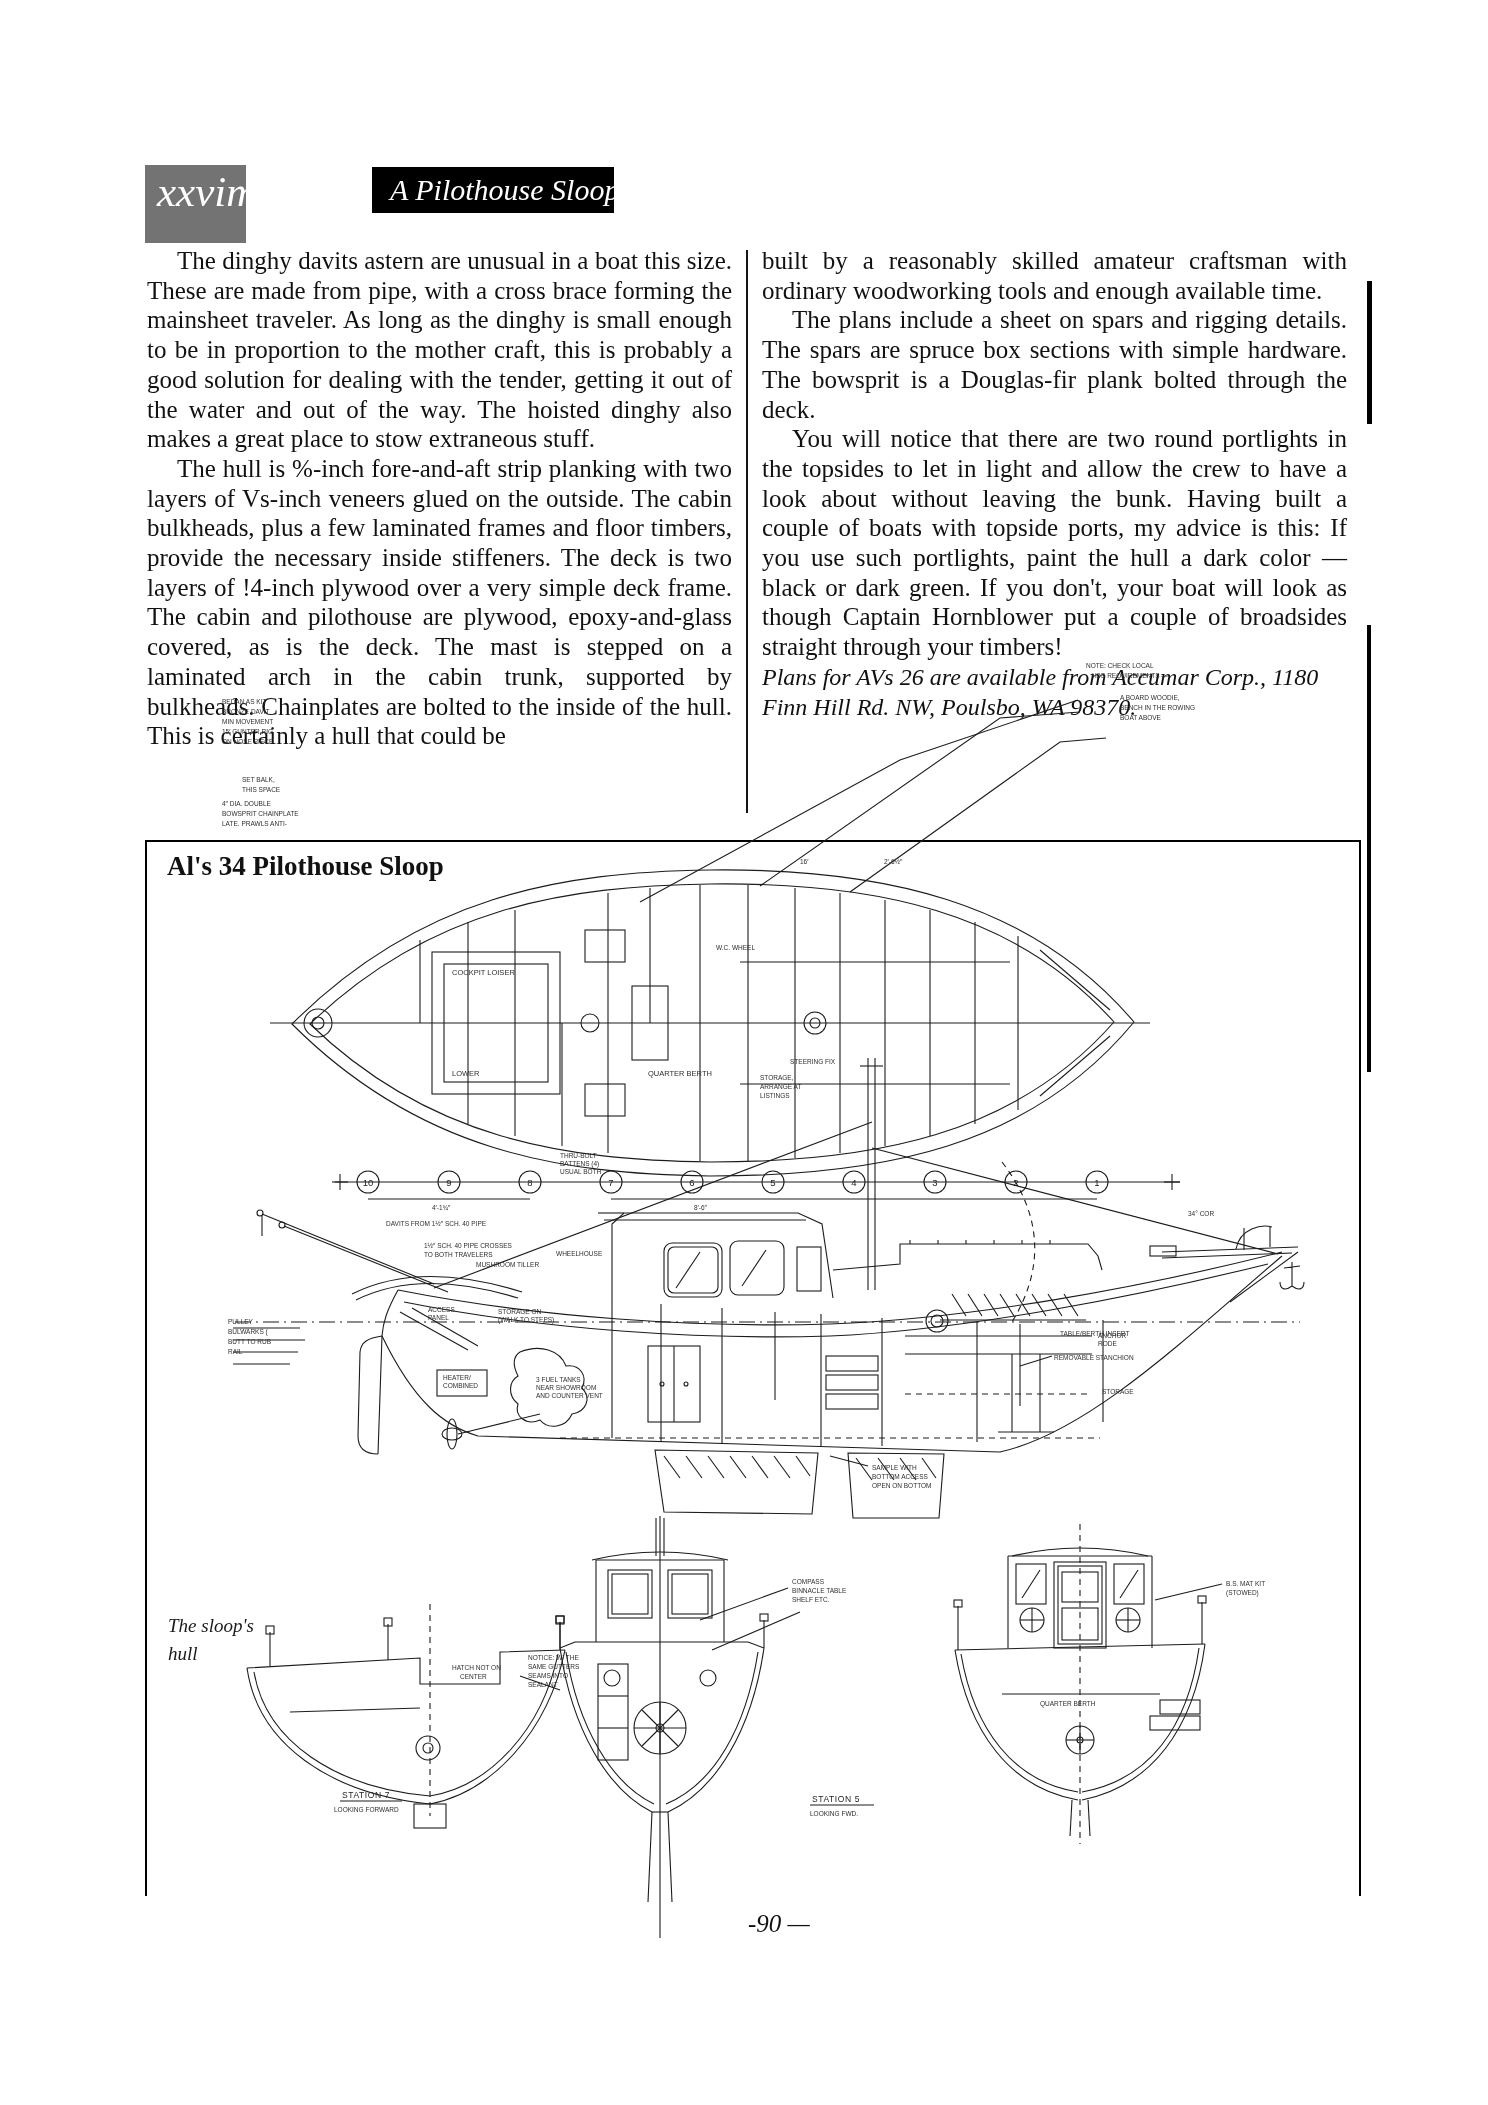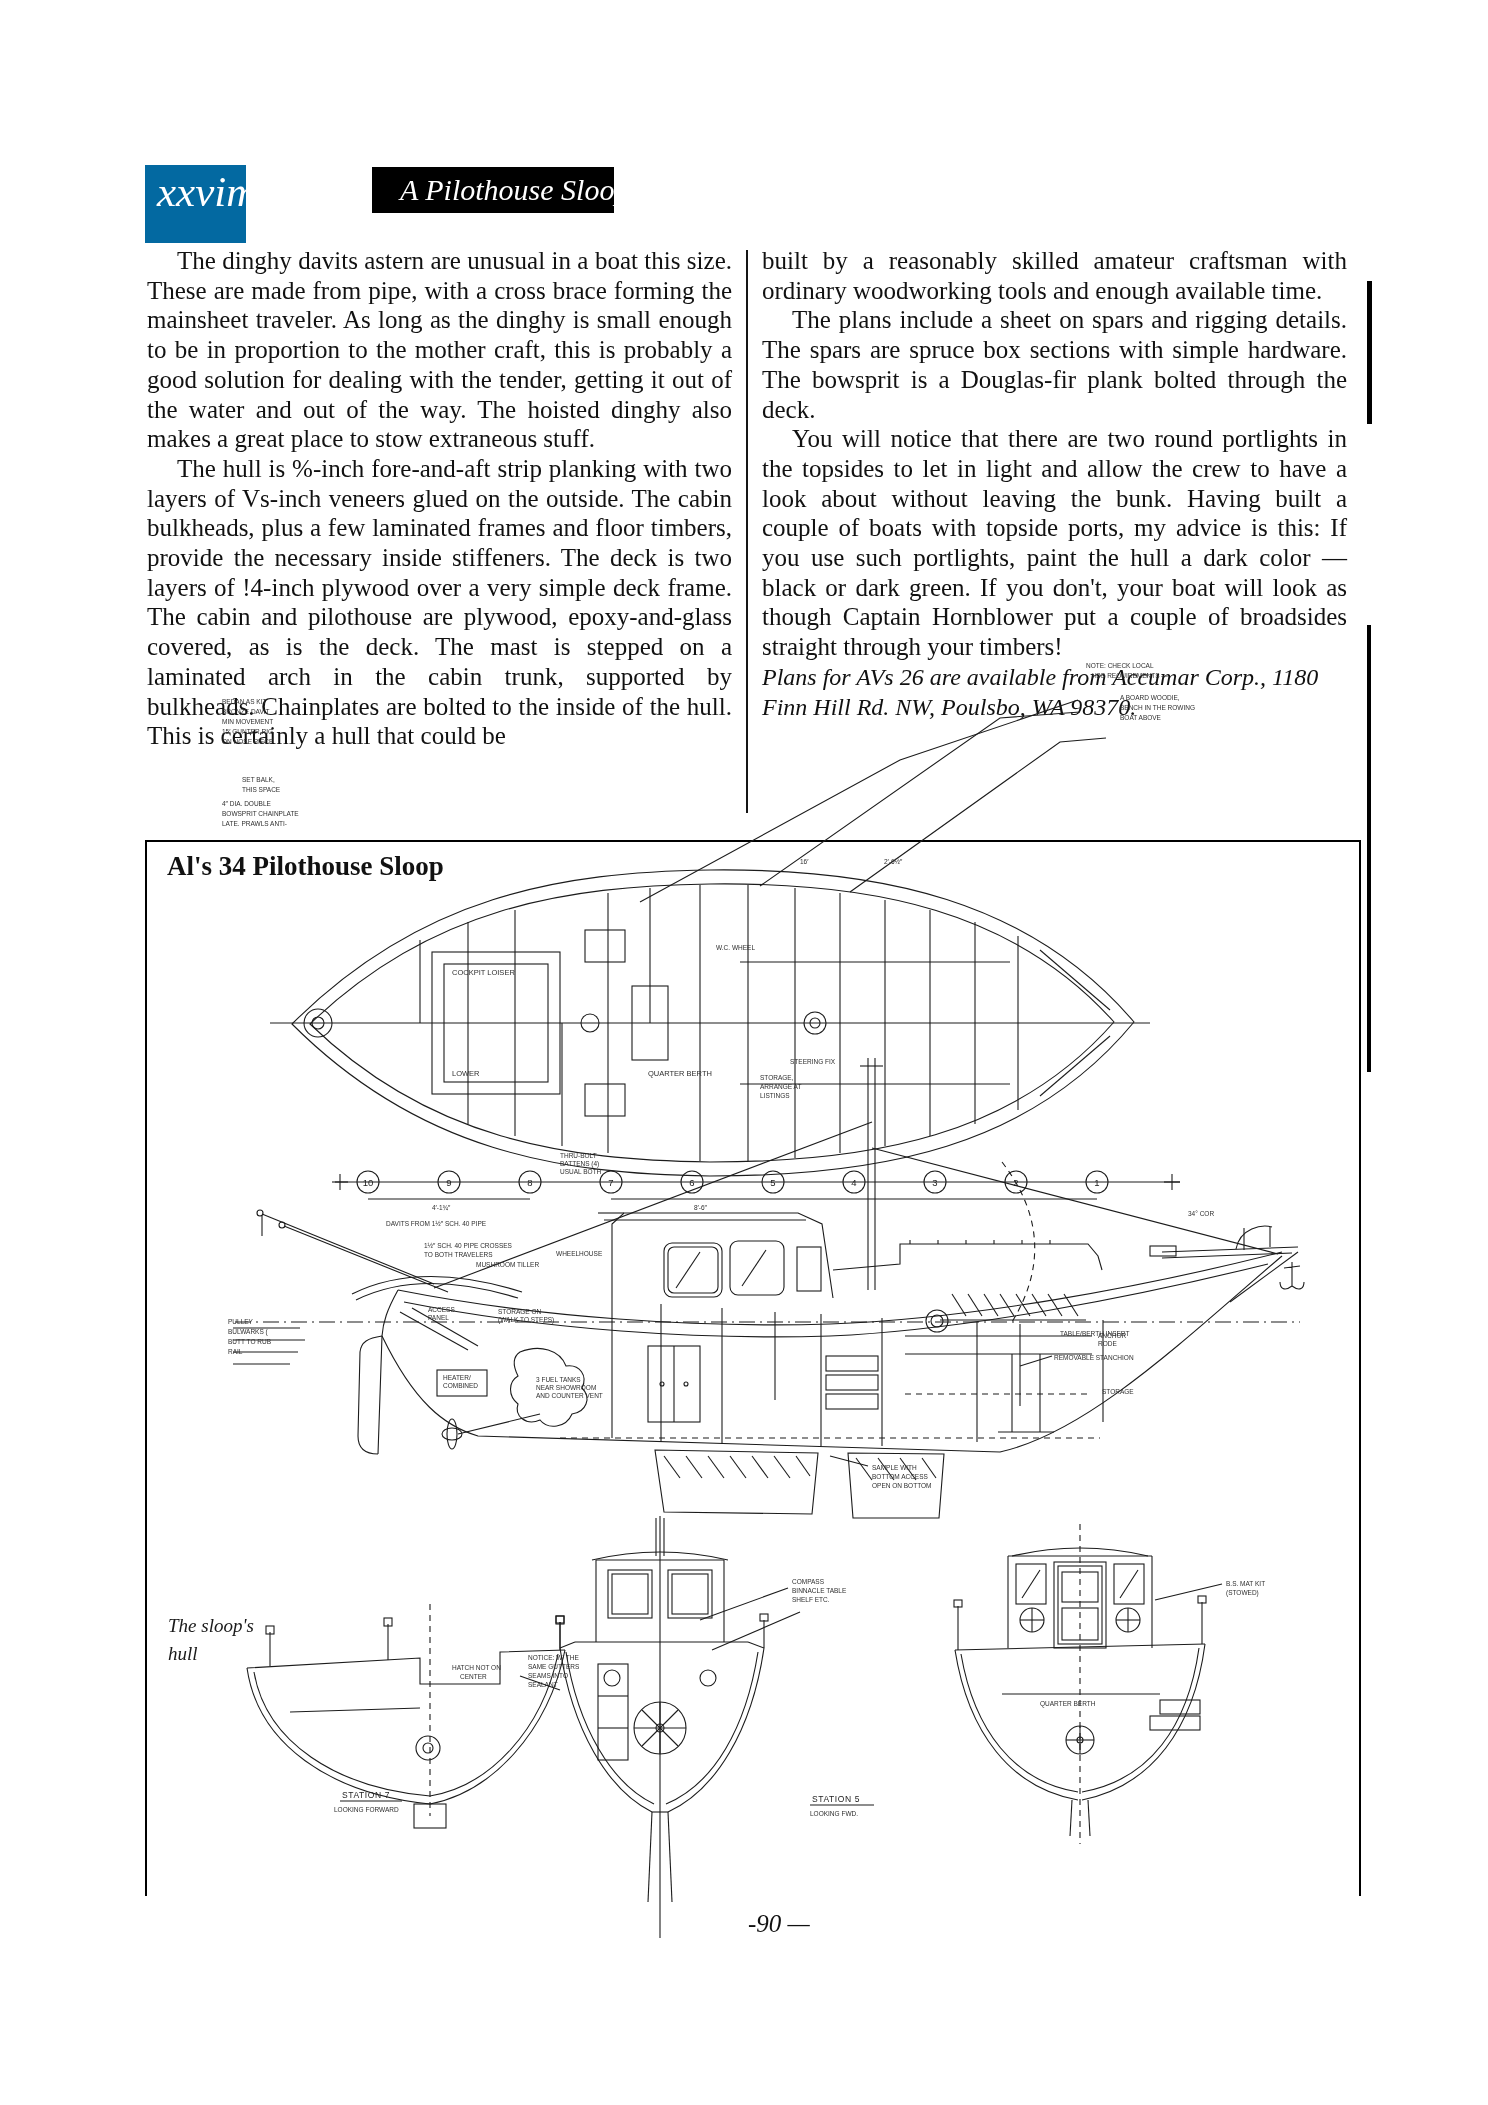--- a/index.html
+++ b/index.html
@@ -1,22 +1,22 @@
 <!DOCTYPE html>
 <html><head>
 <meta charset="utf-8">
 <style>
   html,body{margin:0;padding:0;background:#fff;}
   .page{position:relative;width:1488px;height:2105px;background:#ffffff;overflow:hidden;
         font-family:"Liberation Serif",serif;color:#111;}
   
-  .hdr-folio{position:absolute;left:145px;top:165px;width:101px;height:78px;background:#0369a1;
+  .hdr-folio{position:absolute;left:145px;top:165px;width:101px;height:78px;background:#737373;
              color:#fff;font-style:italic;font-size:43px;line-height:54px;padding-left:12px;box-sizing:border-box;}
   .hdr-title{position:absolute;left:372px;top:167px;width:242px;height:46px;background:#000;
-             color:#fff;font-style:italic;font-size:30px;line-height:45px;padding-left:28px;box-sizing:border-box;white-space:nowrap;}
+             color:#fff;font-style:italic;font-size:30px;line-height:45px;padding-left:18px;box-sizing:border-box;white-space:nowrap;}
   
   .col{position:absolute;top:246px;width:585px;font-size:25px;line-height:29.7px;text-align:justify;}
   #col-left{left:147px;}
   #col-right{left:762px;}
   .col p{margin:0;}
   .col p.indent{text-indent:30px;}
   .colrule{position:absolute;left:746px;top:250px;width:2px;height:563px;background:#151515;}
   .plans-note{margin-top:26px;font-style:italic;font-size:24px;line-height:30px;text-align:left;}
   
   .scanbar{position:absolute;background:#000;}

